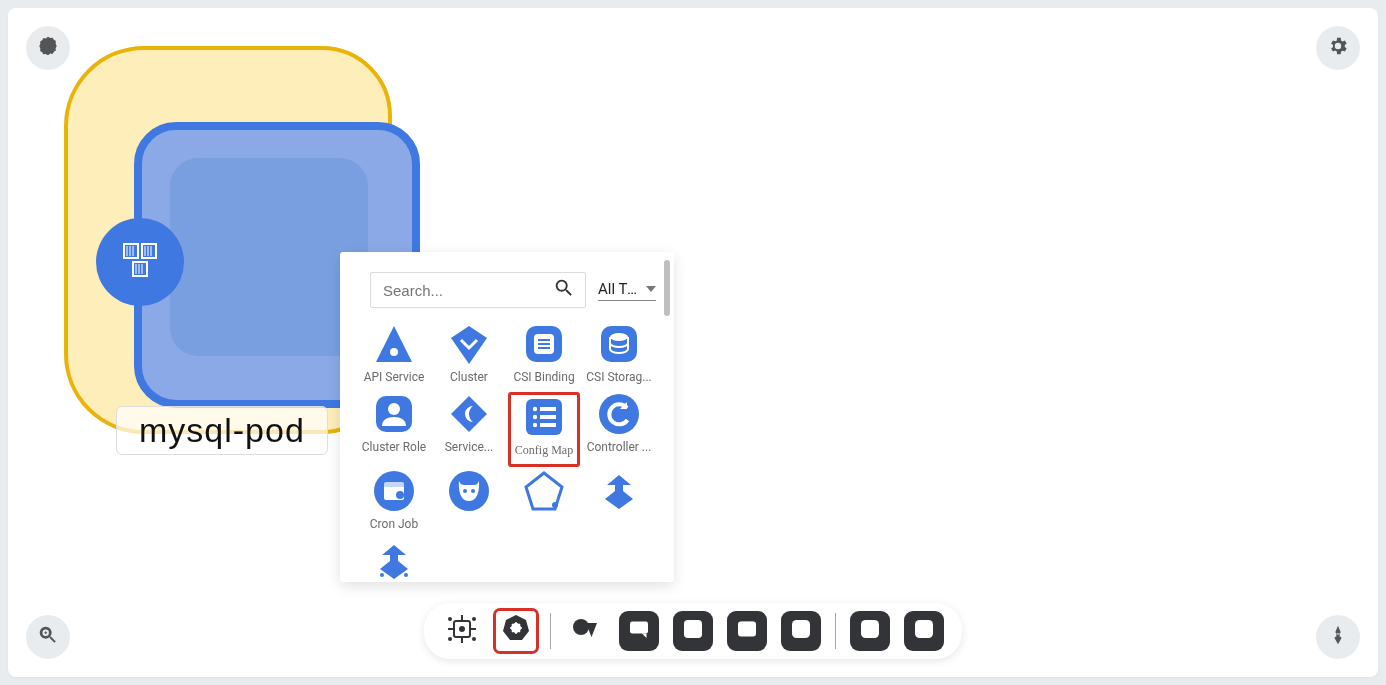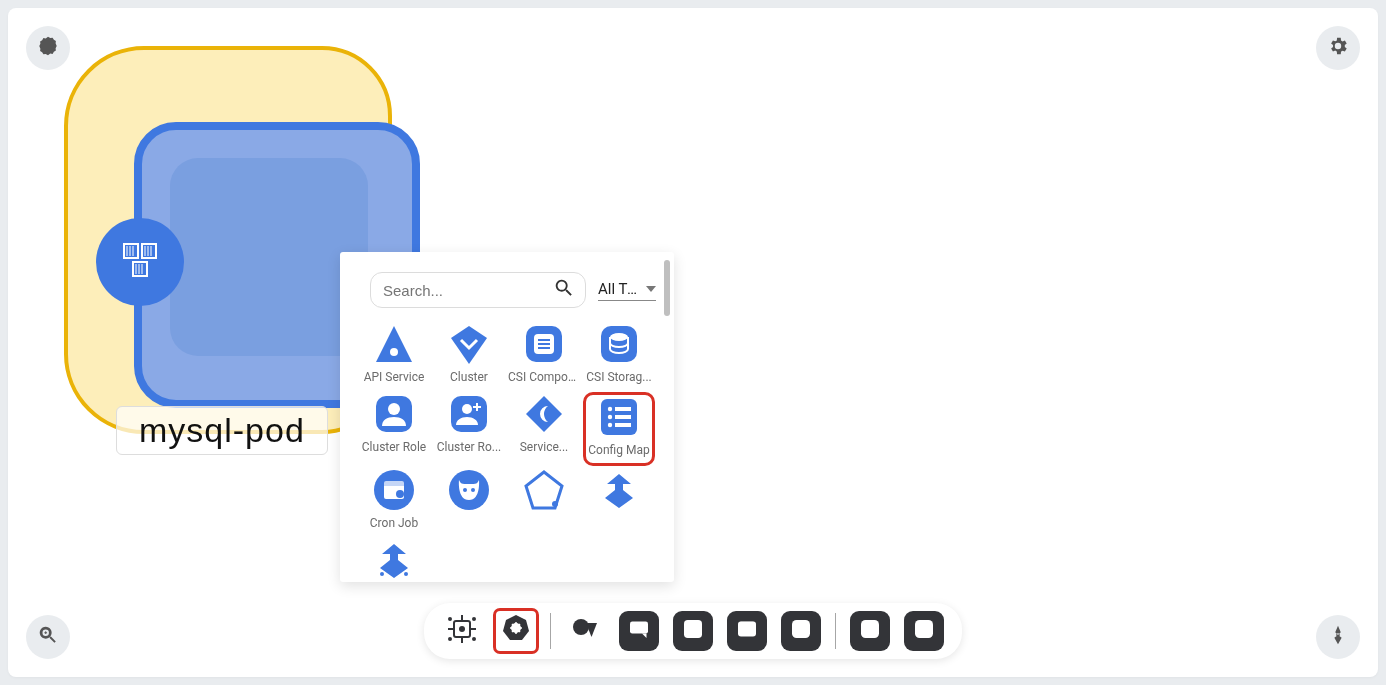--- a/index.html
+++ b/index.html
@@ -28,32 +28,32 @@
   .ns-outer{position:absolute;left:56px;top:38px;width:320px;height:380px;border:4px solid var(--yellow);background:var(--yellow-fill);border-radius:80px 70px 70px 80px;}
   .pod{position:absolute;left:126px;top:114px;width:270px;height:270px;border:8px solid var(--k8s-blue);background:var(--k8s-blue-fill);border-radius:42px;}
   .pod-inner{position:absolute;left:162px;top:150px;width:198px;height:198px;background:#7a9fe0;border-radius:28px;}
   .pod-badge{position:absolute;left:88px;top:210px;width:88px;height:88px;border-radius:50%;background:var(--k8s-blue);display:flex;align-items:center;justify-content:center;}
   .pod-badge svg{width:48px;height:48px;fill:#fff;}
   .pod-label{position:absolute;left:108px;top:398px;background:rgba(255,255,255,0.7);border:1px solid #ddd;border-radius:6px;padding:4px 22px;font-family:"Century Gothic","Futura",sans-serif;font-size:34px;color:#111;letter-spacing:1px;}
   
   .picker{position:absolute;left:332px;top:244px;width:334px;height:330px;background:#fff;box-shadow:0 4px 14px rgba(0,0,0,0.12);border-radius:3px;overflow:hidden;}
   .picker-scrollbar{position:absolute;top:8px;right:4px;width:6px;height:56px;background:#bfbfbf;border-radius:3px;}
   .picker-header{display:flex;align-items:center;gap:12px;padding:20px 18px 10px 30px;}
-  .picker-search{flex:1;display:flex;align-items:center;border:1px solid var(--light-grey);border-radius:12px;padding:6px 10px;height:36px;box-sizing:border-box;}
+  .picker-search{flex:1;display:flex;align-items:center;border:1px solid var(--light-grey);border-radius:2px;padding:6px 10px;height:36px;box-sizing:border-box;}
   .picker-search input{border:none;outline:none;width:100%;font-size:15px;color:#666;}
   .picker-search svg{width:22px;height:22px;fill:#333;flex-shrink:0;}
   .picker-filter{display:flex;align-items:center;gap:4px;font-size:15px;color:#222;border-bottom:1px solid #888;padding-bottom:2px;cursor:pointer;white-space:nowrap;max-width:58px;overflow:hidden;}
   .picker-filter .label{white-space:nowrap;overflow:hidden;text-overflow:ellipsis;}
   .picker-filter svg{width:10px;height:10px;fill:#777;flex-shrink:0;}
   .picker-grid{display:grid;grid-template-columns:repeat(4,1fr);gap:2px 2px;padding:4px 18px 0 18px;}
   .picker-item{display:flex;flex-direction:column;align-items:center;width:72px;cursor:pointer;}
   .picker-item .glyph{width:44px;height:44px;display:flex;align-items:center;justify-content:center;}
   .picker-item .glyph svg{width:44px;height:44px;}
   .picker-item .cap{font-size:12px;color:var(--grey);text-align:center;white-space:nowrap;overflow:hidden;text-overflow:ellipsis;width:100%;margin-top:4px;margin-bottom:6px;}
-  .picker-item.highlight{border:3px solid var(--highlight);border-radius:10px;box-sizing:border-box;}
+  .picker-item.highlight{border:3px solid var(--highlight);border-radius:3px;box-sizing:border-box;font-family:Liberation Serif, serif;}
   
   .toolbar{position:absolute;bottom:18px;left:50%;transform:translateX(-50%);background:#fff;border-radius:26px;box-shadow:0 2px 8px rgba(0,0,0,0.10);padding:8px 18px;display:flex;align-items:center;gap:14px;}
   .toolbar .sep{width:1px;height:36px;background:#a6a6a6;}
   .tb-btn{width:40px;height:40px;border-radius:9px;display:flex;align-items:center;justify-content:center;cursor:pointer;}
   .tb-btn.dark{background:var(--dark);}
   .tb-btn.dark svg{fill:#fff;width:24px;height:24px;}
   .tb-btn.plain svg{fill:var(--dark);width:32px;height:32px;}
   .tb-btn.highlight{outline:3px solid var(--highlight);outline-offset:0;border-radius:4px;}
 </style>
 </head>
@@ -147,61 +147,61 @@
             </svg>
           </div>
           <div class="cap">Cluster</div>
         </div>
         <div class="picker-item">
           <div class="glyph">
             <svg viewBox="0 0 44 44">
               <use href="#g-drive-rounded"></use>
             </svg>
           </div>
-          <div class="cap">CSI Compone</div>
+          <div class="cap">CSI Binding</div>
         </div>
         <div class="picker-item">
           <div class="glyph">
             <svg viewBox="0 0 44 44">
               <use href="#g-db-rounded"></use>
             </svg>
           </div>
           <div class="cap">CSI Storag...</div>
         </div>
         <div class="picker-item">
           <div class="glyph">
             <svg viewBox="0 0 44 44">
               <use href="#g-user-rounded"></use>
             </svg>
           </div>
           <div class="cap">Cluster Role</div>
         </div>
         <div class="picker-item">
           <div class="glyph">
             <svg viewBox="0 0 44 44">
-              <use href="#g-user-plus-rounded"></use>
-            </svg>
-          </div>
-          <div class="cap">Cluster Ro...</div>
-        </div>
-        <div class="picker-item">
-          <div class="glyph">
-            <svg viewBox="0 0 44 44">
               <use href="#g-diamond-moon"></use>
             </svg>
           </div>
           <div class="cap">Service...</div>
         </div>
         <div class="picker-item highlight">
           <div class="glyph">
             <svg viewBox="0 0 44 44">
               <use href="#g-list-rounded"></use>
             </svg>
           </div>
           <div class="cap">Config Map</div>
+        </div>
+        <div class="picker-item">
+          <div class="glyph">
+            <svg viewBox="0 0 44 44">
+              <use href="#g-refresh-circle"></use>
+            </svg>
+          </div>
+          <div class="cap">Controller ...</div>
         </div>
         <div class="picker-item">
           <div class="glyph">
             <svg viewBox="0 0 44 44">
               <use href="#g-calendar-circle"></use>
             </svg>
           </div>
           <div class="cap">Cron Job</div>
         </div>
         <div class="picker-item">

